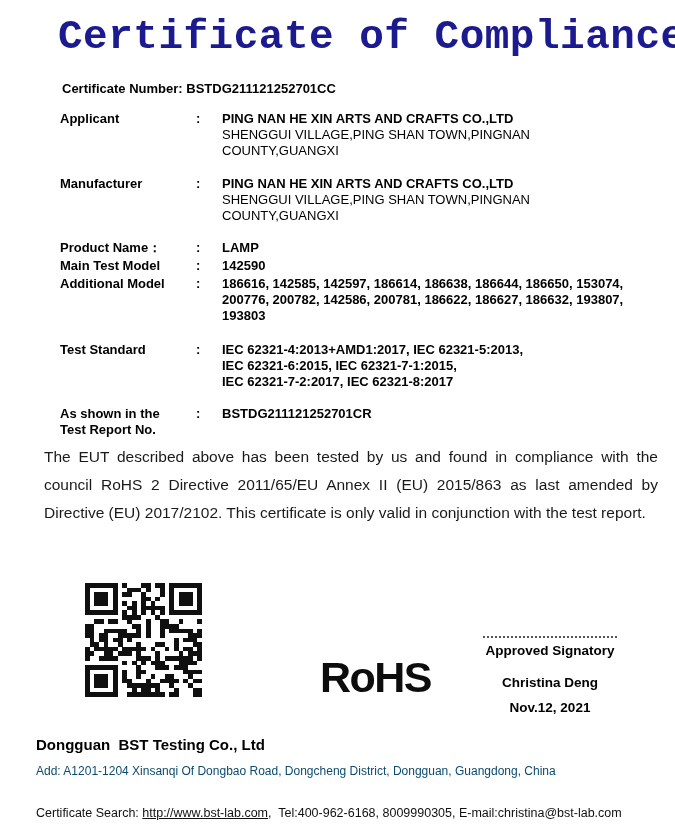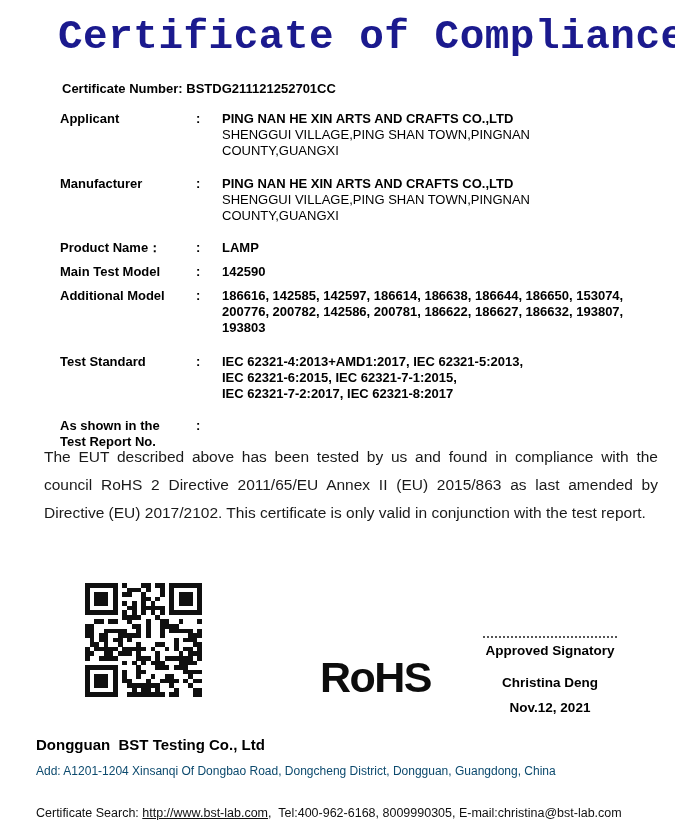--- a/index.html
+++ b/index.html
@@ -14,21 +14,21 @@
   }
   .cert-number{
     position:absolute;left:62px;top:81px;font-size:13px;font-weight:bold;white-space:pre-wrap;
   }
   .fields{position:absolute;left:60px;top:111px;width:606px;}
   .row{display:grid;grid-template-columns:128px 18px 1fr;font-size:13px;line-height:16px;gap:8px;}
   .row .label{font-weight:bold;white-space:pre-line;}
   .row .colon{font-weight:bold;text-align:left;}
   .row .v-bold{font-weight:bold;white-space:pre-line;}
   .row .v-rest{font-weight:normal;white-space:pre-line;}
-  .mt17{margin-top:17px}.mt16{margin-top:16px}.mt18{margin-top:18px}.mt2{margin-top:8px}
+  .mt17{margin-top:17px}.mt16{margin-top:16px}.mt18{margin-top:18px}.mt2{margin-top:2px}
   .statement{
     position:absolute;left:44px;top:443px;width:614px;
     font-size:15.5px;line-height:28px;text-align:justify;color:#1a1a1a;
   }
   .qr{position:absolute;left:85px;top:583px;width:117px;height:114px;}
   .rohs{
     position:absolute;left:320px;top:656px;
     font-size:43px;font-weight:bold;letter-spacing:-1.5px;color:#0d0d0d;line-height:1;
   }
   .signature{position:absolute;left:455px;top:636px;width:190px;text-align:center;}
@@ -106,20 +106,23 @@
         <div class="v-bold">IEC 62321-4:2013+AMD1:2017, IEC 62321-5:2013,
 IEC 62321-6:2015, IEC 62321-7-1:2015,
 IEC 62321-7-2:2017, IEC 62321-8:2017</div>
       </div>
     </div>
 
     <div class="row mt16">
       <div class="label">As shown in the
 Test Report No.</div>
       <div class="colon">:</div>
+      <div class="value">
+        <div class="v-bold">BSTDG211121252701CR</div>
+      </div>
     </div>
 
   </div>
 
   <div class="statement">The EUT described above has been tested by us and found in compliance with the council RoHS 2 Directive 2011/65/EU Annex II (EU) 2015/863 as last amended by Directive (EU) 2017/2102. This certificate is only valid in conjunction with the test report.</div>
 
   <svg class="qr" id="qr-svg" viewBox="0 0 25 25" preserveAspectRatio="none" shape-rendering="crispEdges">
       <rect x="0" y="0" width="1.02" height="1.02" fill="#101010"></rect>
       <rect x="1" y="0" width="1.02" height="1.02" fill="#101010"></rect>
       <rect x="2" y="0" width="1.02" height="1.02" fill="#101010"></rect>

